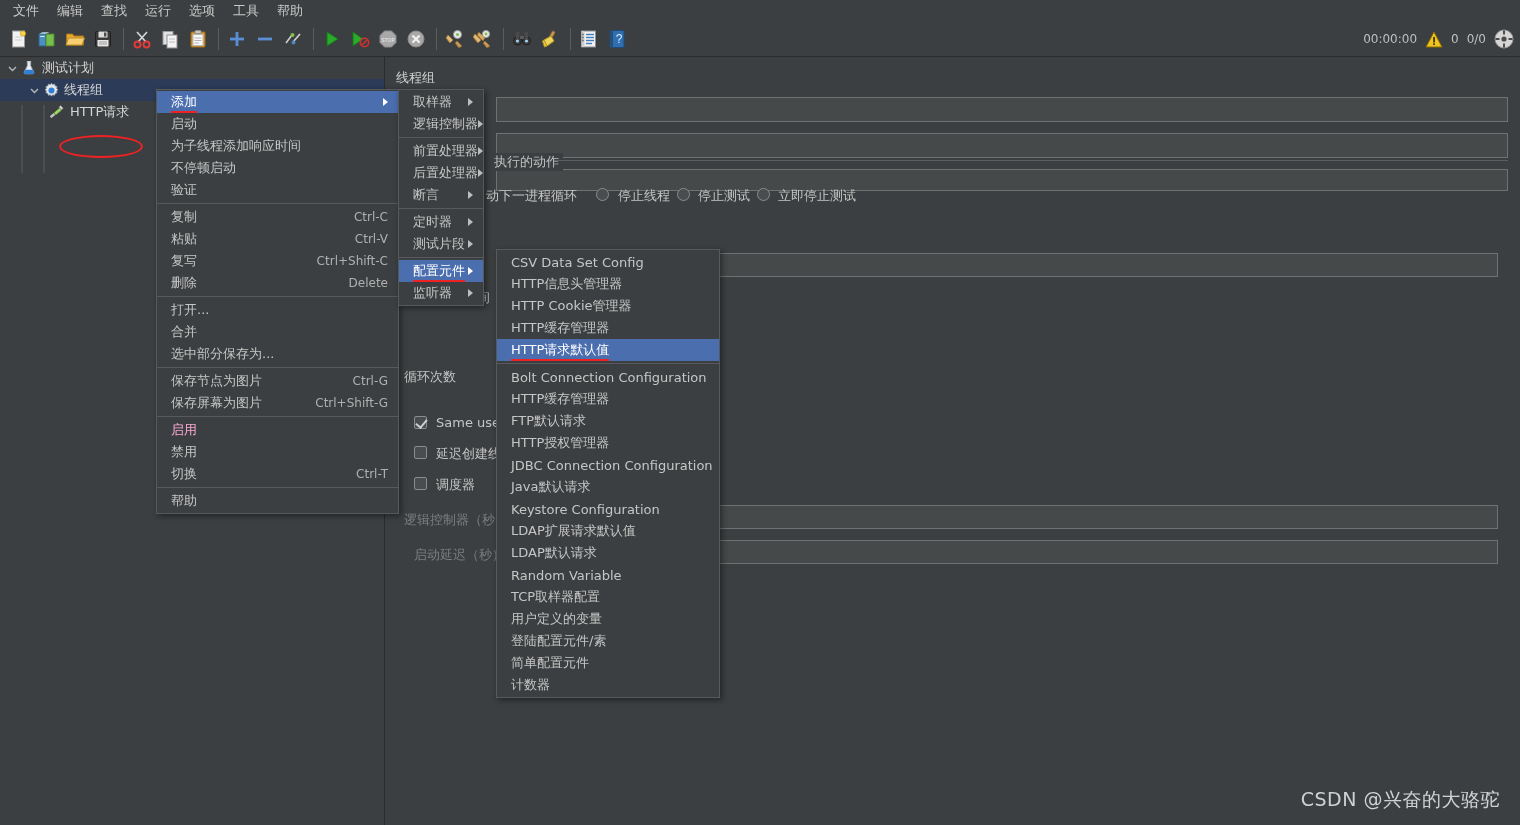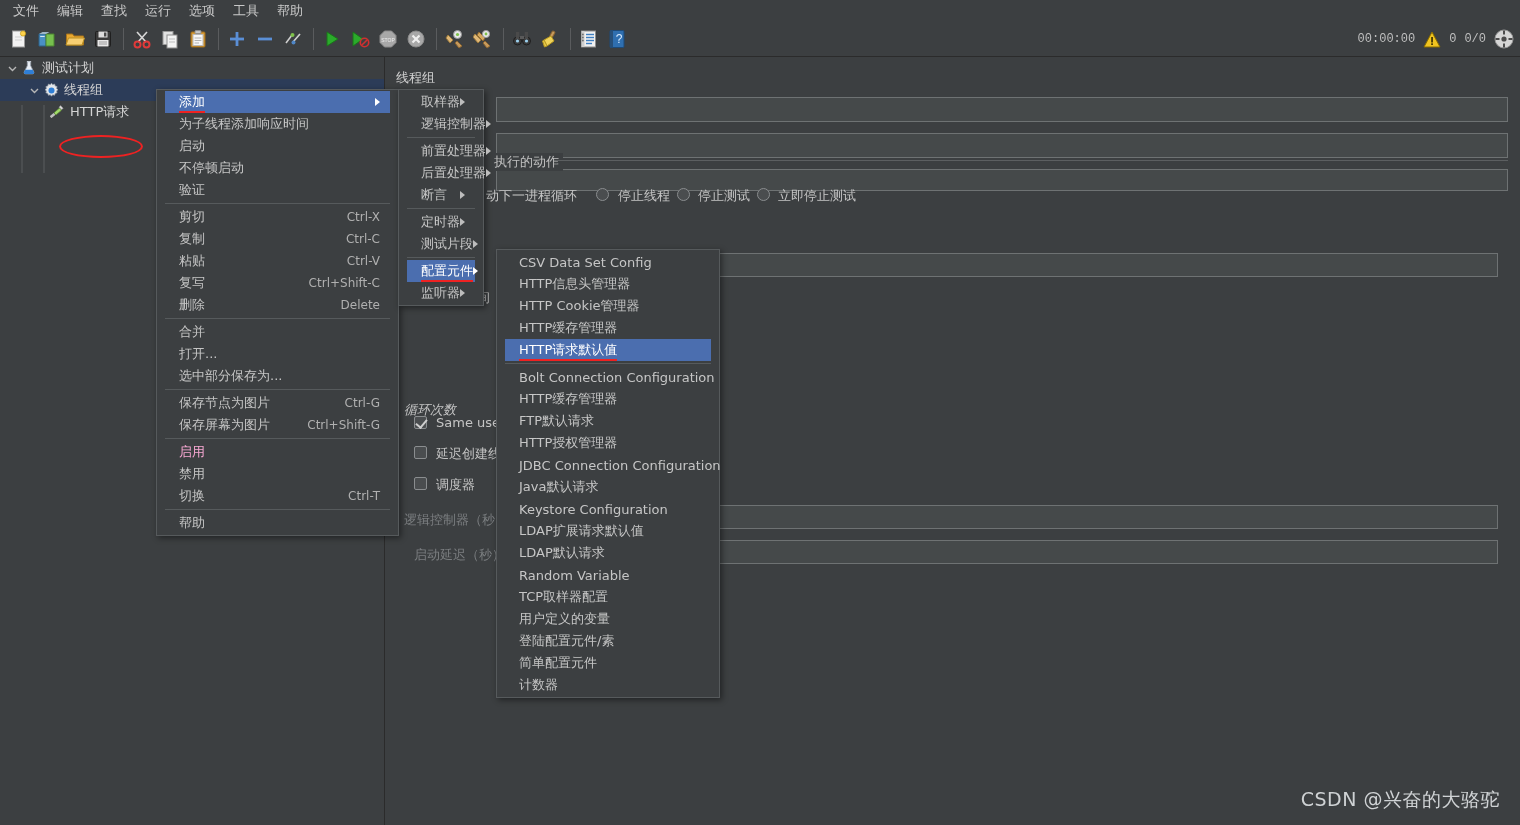--- a/index.html
+++ b/index.html
@@ -39,21 +39,21 @@
   }
   .tb-sep { width: 1px; height: 22px; background: #5a5c5e; margin: 0 5px; }
 
   
   .ic { position: relative; width: 20px; height: 20px; display:block; }
   .ic svg { display:block; }
 
   
   .status {
     position: absolute; right: 6px; top: 24px; height: 30px;
-    display: flex; align-items: center; gap: 8px; font-size: 12px; color: #bfbfbf; font-family: Liberation Mono, monospace;
+    display: flex; align-items: center; gap: 8px; font-size: 12px; color: #bfbfbf;
   }
   .status .warnnum { color: #c0c0c0; }
 
   
   .treepanel {
     position: absolute; left: 0; top: 57px; width: 385px; height: 768px;
     background: #3c3f41; border-right: 1px solid #2b2b2b; overflow: hidden;
   }
   .tree-row {
     height: 22px; display: flex; align-items: center; position: relative;
@@ -101,21 +101,21 @@
     background: #4a4d4f; border-radius: 2px;
   }
   .checkbox.checked::after {
     content: ""; position: absolute; left: 3px; top: 0px; width: 5px; height: 9px;
     border: solid #cfcfcf; border-width: 0 2px 2px 0; transform: rotate(40deg);
   }
 
   
   .menu {
     position: absolute; background: #3c3f41; border: 1px solid #565a5c;
-    box-shadow: 2px 2px 6px rgba(0,0,0,0.45); padding: 1px 8px; z-index: 50;
+    box-shadow: 2px 2px 6px rgba(0,0,0,0.45); padding: 1px 0; z-index: 50;
   }
   .menu .row {
     height: 22px; display: flex; align-items: center; position: relative;
     padding: 0 10px 0 14px; font-size: 13px; color: #c6c6c6; white-space: nowrap;
     cursor: default;
   }
   .menu .row.disabled { color: #f9a8d4; }
   .menu .row.sel { background: #4b6eaf; color: #ffffff; }
   .menu .row .lab { flex: 0 0 auto; position: relative; }
   .menu .row .accel { margin-left: auto; padding-left: 24px; color: #b0b0b0; font-size: 12px; }
@@ -445,21 +445,21 @@
 
     <div class="lbl" style="left:100px; top:130px;">动下一进程循环</div>
     <span class="radio" style="left:210px; top:131px;"></span>
     <div class="lbl" style="left:232px; top:130px;">停止线程</div>
     <span class="radio" style="left:291px; top:131px;"></span>
     <div class="lbl" style="left:312px; top:130px;">停止测试</div>
     <span class="radio" style="left:371px; top:131px;"></span>
     <div class="lbl" style="left:392px; top:130px;">立即停止测试</div>
 
     <div class="lbl" style="left:18px; top:232px;">Ramp-Up时间（秒）</div>
-    <div class="lbl" style="left:18px; top:344px;font-style:italic;">循环次数</div>
+    <div class="lbl" style="left:18px; top:311px;">循环次数</div>
 
     <span class="checkbox checked" style="left:28px; top:359px;"></span>
     <div class="lbl" style="left:50px; top:358px;">Same user on each iteration</div>
     <span class="checkbox" style="left:28px; top:389px;"></span>
     <div class="lbl" style="left:50px; top:388px;">延迟创建线程直到需要</div>
     <span class="checkbox" style="left:28px; top:420px;"></span>
     <div class="lbl" style="left:50px; top:419px;">调度器</div>
 
     <div class="lbl dim" style="left:18px; top:454px;">逻辑控制器（秒）</div>
     <div class="field-box" style="left:110px; top:448px; width:1002px; height:24px;"></div>
@@ -469,58 +469,54 @@
 
     <div class="field-box" style="left:110px; top:196px; width:1002px; height:24px;"></div>
   </div>
 
   <div class="menu" id="ctxmenu" style="left:156px; top:89px; width:243px;">
       <div class="row sel">
         <span class="lab">添加<span class="redline"></span></span>
         <span class="arrow"></span>
       </div>
       <div class="row">
+        <span class="lab">启动</span>
+      </div>
+      <div class="row">
         <span class="lab">为子线程添加响应时间</span>
       </div>
       <div class="row">
-        <span class="lab">启动</span>
-      </div>
-      <div class="row">
         <span class="lab">不停顿启动</span>
       </div>
       <div class="row">
         <span class="lab">验证</span>
       </div>
       <div class="sep"></div>
-      <div class="row">
-        <span class="lab">剪切</span>
-        <span class="accel">Ctrl-X</span>
-      </div>
       <div class="row">
         <span class="lab">复制</span>
         <span class="accel">Ctrl-C</span>
       </div>
       <div class="row">
         <span class="lab">粘贴</span>
         <span class="accel">Ctrl-V</span>
       </div>
       <div class="row">
         <span class="lab">复写</span>
         <span class="accel">Ctrl+Shift-C</span>
       </div>
       <div class="row">
         <span class="lab">删除</span>
         <span class="accel">Delete</span>
       </div>
       <div class="sep"></div>
       <div class="row">
+        <span class="lab">打开...</span>
+      </div>
+      <div class="row">
         <span class="lab">合并</span>
-      </div>
-      <div class="row">
-        <span class="lab">打开...</span>
       </div>
       <div class="row">
         <span class="lab">选中部分保存为...</span>
       </div>
       <div class="sep"></div>
       <div class="row">
         <span class="lab">保存节点为图片</span>
         <span class="accel">Ctrl-G</span>
       </div>
       <div class="row">

